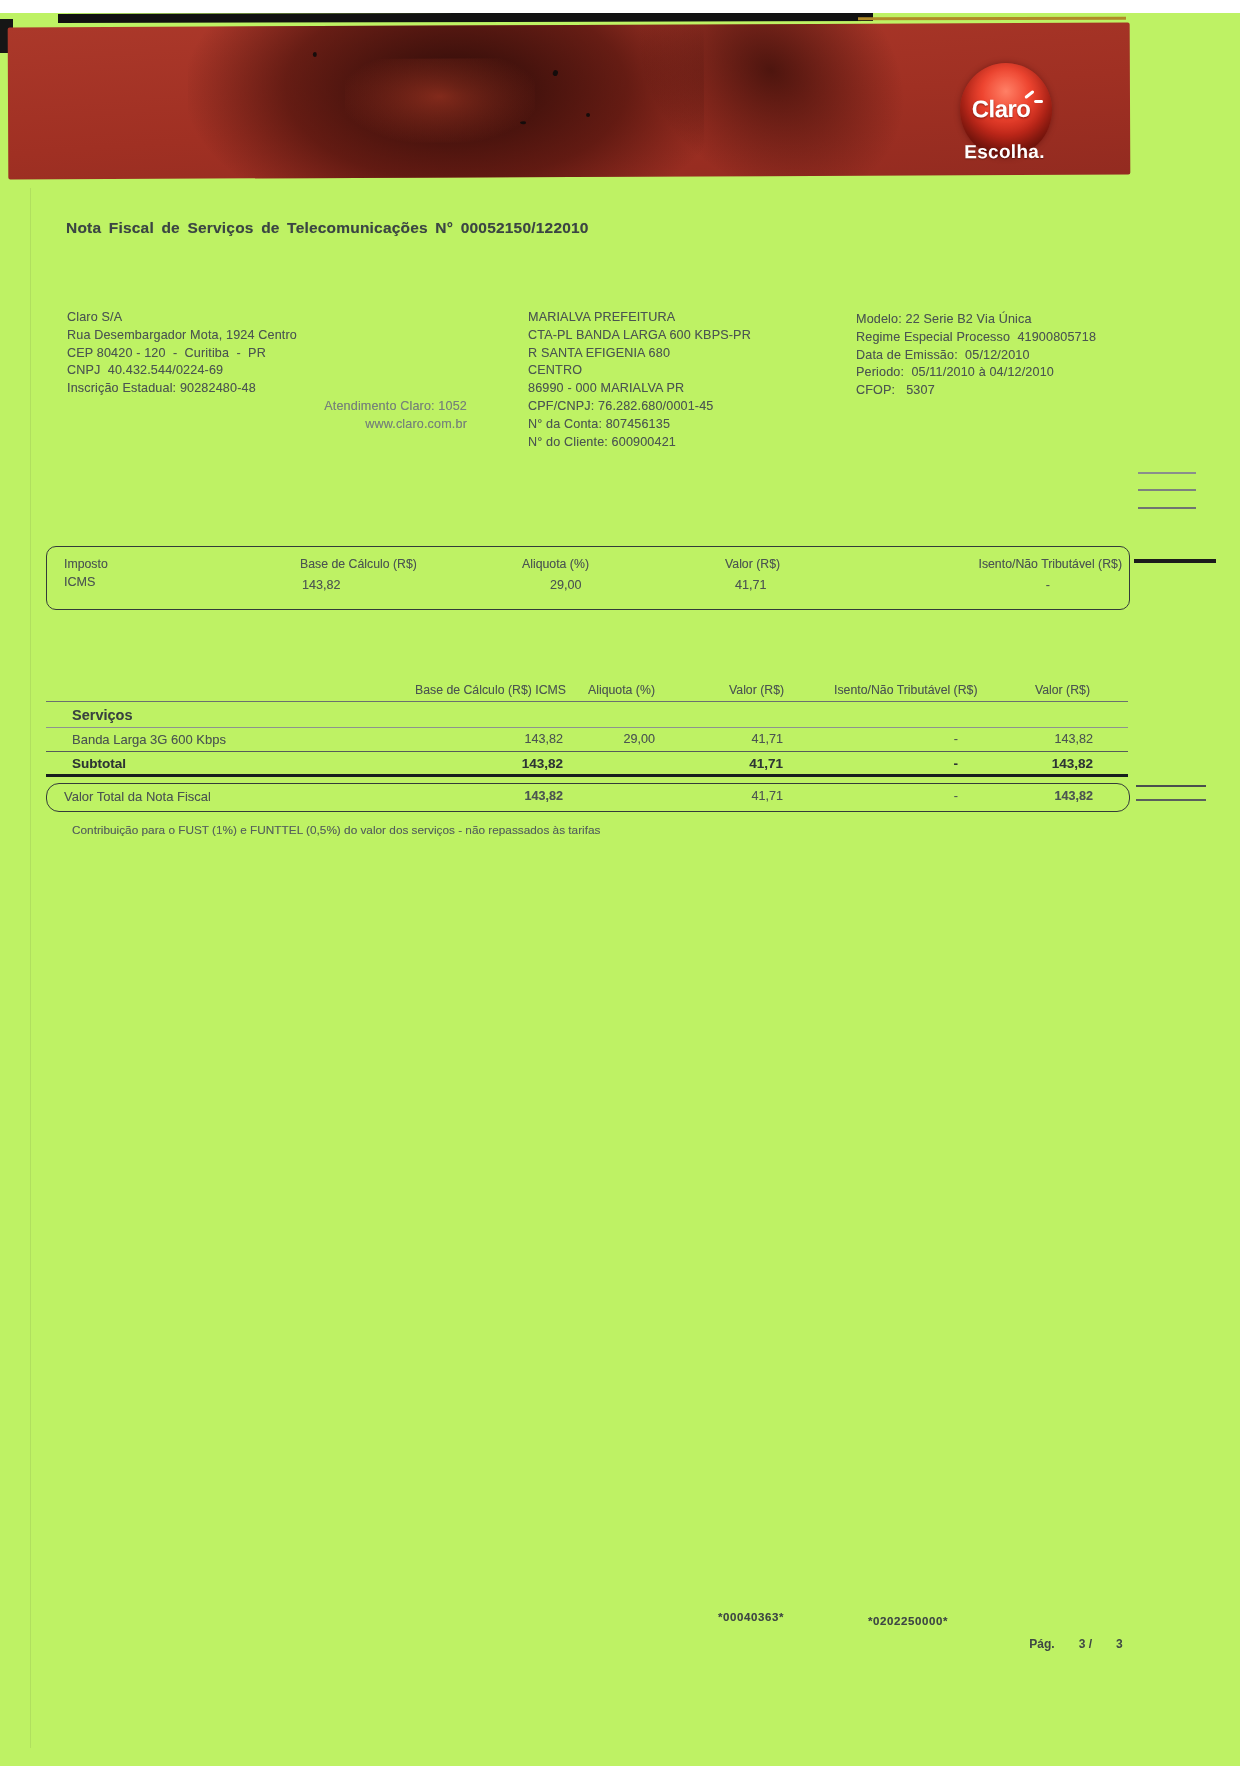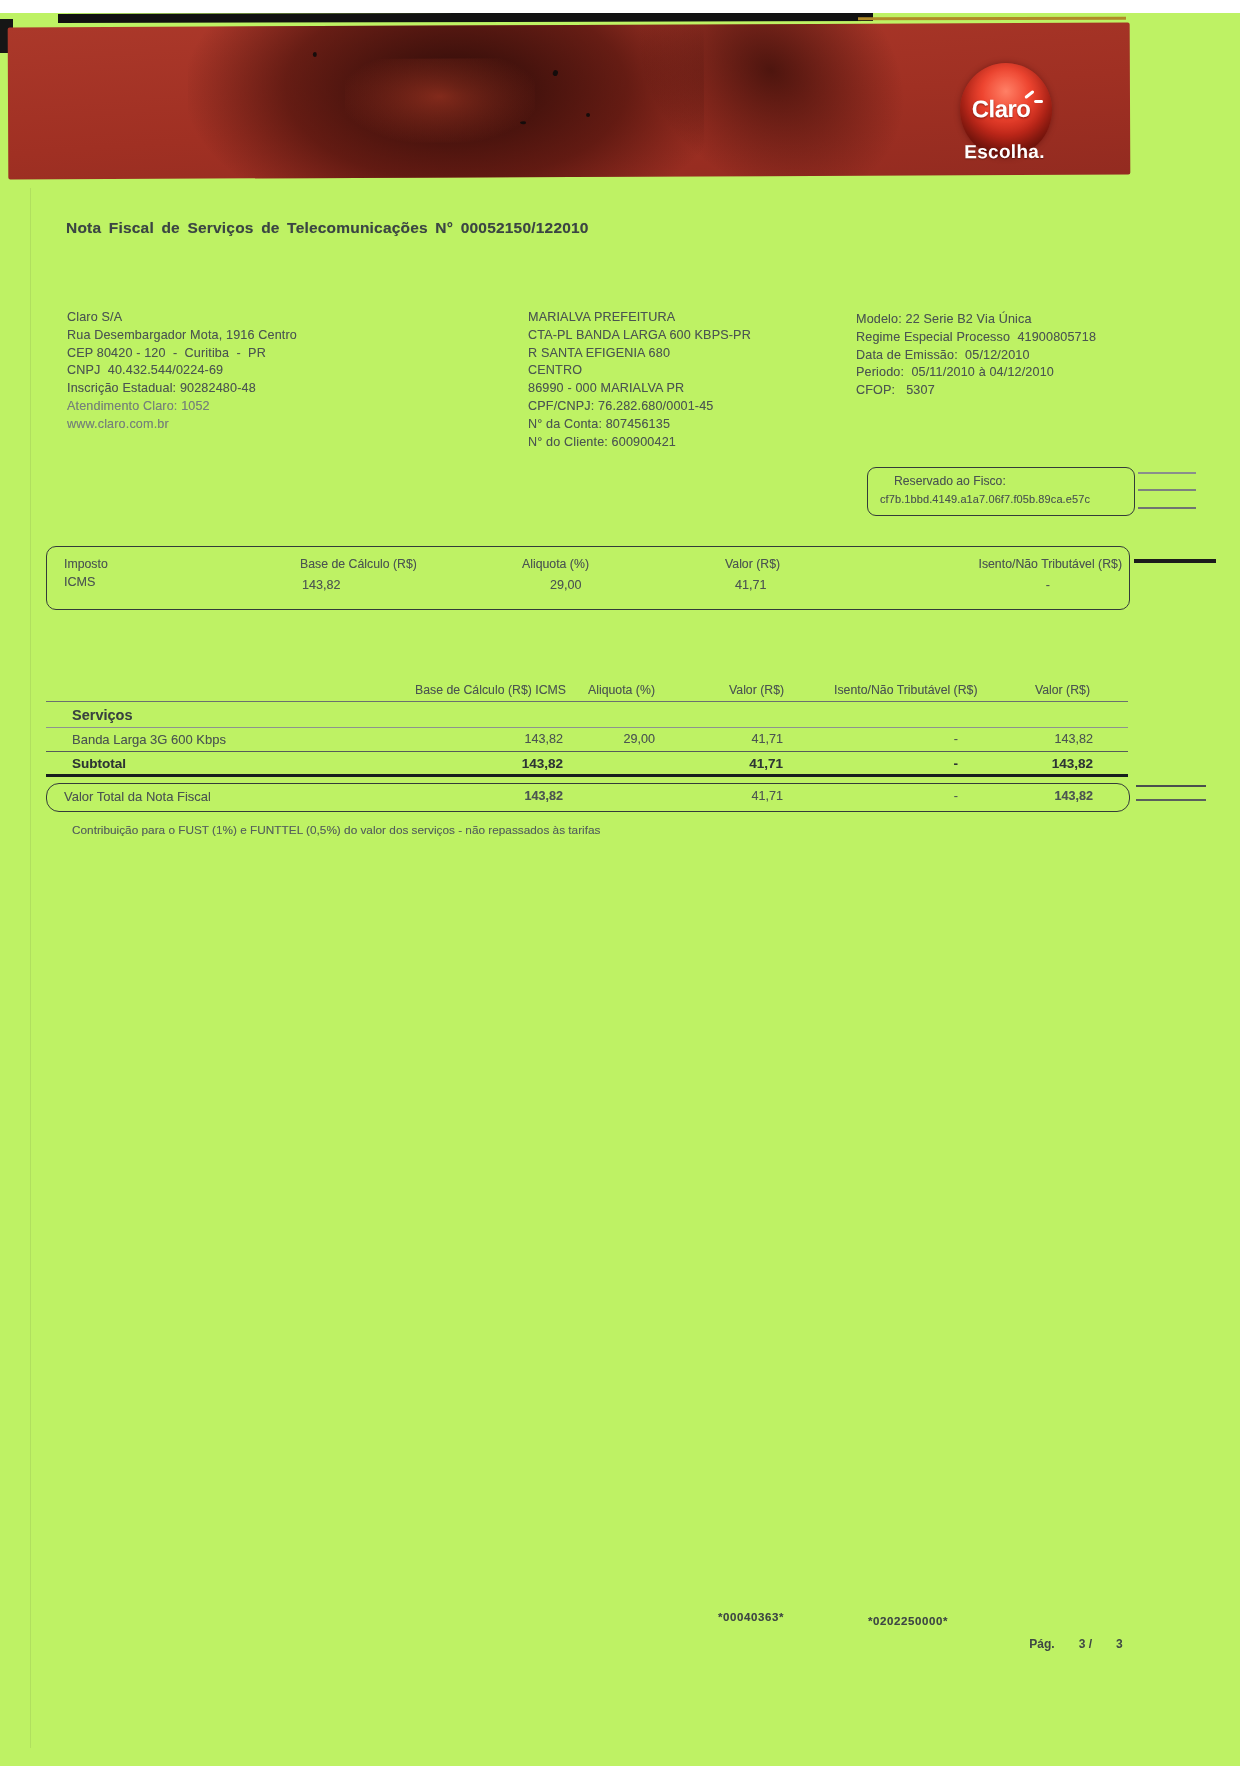--- a/index.html
+++ b/index.html
@@ -5,21 +5,21 @@
   html,body { margin:0; padding:0; background:#ffffff; }
   .page {
     position:relative; width:1240px; height:1766px; background:#bef264;
     font-family:"Liberation Sans", sans-serif; overflow:hidden;margin-top:13px;
   }
   .abs { position:absolute; }
   .txt {
     color:#4b5551; font-size:12.6px; line-height:17.8px; letter-spacing:0.15px;
     text-shadow:0 0 0.6px rgba(75,85,81,0.35); white-space:pre;
   }
-  .muted { color:#76817d; }
+  .muted { color:#76817d;text-align:right; }
   .ra { text-align:right; }
   .hline { position:absolute; height:1px; background:#6a716e; }
 
   
   .banner {
     position:absolute; left:8px; top:12px; width:1122px; height:152px;
     background:linear-gradient(176deg,#ab382a 0%, #a03023 55%, #932b20 100%);
     transform:rotate(-0.25deg); overflow:hidden; border-radius:2px;
   }
   .fig-hair {
@@ -95,21 +95,21 @@
       <div class="logo-tick"></div>
       <div class="logo-dash"></div>
     </div>
     <div class="tagline">Escolha.</div>
   </div>
 
   <div class="doc-title">Nota Fiscal de Serviços de Telecomunicações N° 00052150/122010</div>
 
   <div class="abs" style="left:67px;top:296px;width:400px;">
     <div class="txt">Claro S/A</div>
-    <div class="txt">Rua Desembargador Mota, 1916 Centro</div>
+    <div class="txt">Rua Desembargador Mota, 1924 Centro</div>
     <div class="txt">CEP 80420 - 120  -  Curitiba  -  PR</div>
     <div class="txt">CNPJ  40.432.544/0224-69</div>
     <div class="txt">Inscrição Estadual: 90282480-48</div>
     <div class="txt muted">Atendimento Claro: 1052</div>
     <div class="txt muted">www.claro.com.br</div>
   </div>
 
   <div class="abs" style="left:528px;top:296px;width:320px;">
     <div class="txt">MARIALVA PREFEITURA</div>
     <div class="txt">CTA-PL BANDA LARGA 600 KBPS-PR</div>
@@ -122,24 +122,20 @@
   </div>
 
   <div class="abs" style="left:856px;top:298px;width:280px;">
     <div class="txt">Modelo: 22 Serie B2 Via Única</div>
     <div class="txt">Regime Especial Processo  41900805718</div>
     <div class="txt">Data de Emissão:  05/12/2010</div>
     <div class="txt">Periodo:  05/11/2010 à 04/12/2010</div>
     <div class="txt">CFOP:   5307</div>
   </div>
 
-  <div class="rbox" style="left:867px;top:454px;width:266px;height:47px;border-radius:9px;">
-    <div class="cell" style="left:26px;top:6px;font-size:12.2px;">Reservado ao Fisco:</div>
-    <div class="cell" style="left:12px;top:25px;font-size:11px;letter-spacing:0.1px;">cf7b.1bbd.4149.a1a7.06f7.f05b.89ca.e57c</div>
-  </div>
 
   <div class="mark" style="left:1138px;top:459px;width:58px;height:1.8px;background:#8a8f8c;"></div>
   <div class="mark" style="left:1138px;top:476px;width:58px;height:1.8px;background:#7d827f;"></div>
   <div class="mark" style="left:1138px;top:494px;width:58px;height:2px;background:#6f7472;"></div>
   <div class="mark" style="left:1134px;top:546px;width:82px;height:3.5px;background:#1c1c1c;"></div>
   <div class="mark" style="left:1136px;top:772px;width:70px;height:2px;background:#4a4f4d;"></div>
   <div class="mark" style="left:1136px;top:786px;width:70px;height:2px;background:#5a5f5d;"></div>
 
   <div class="rbox" style="left:46px;top:533px;width:1082px;height:62px;"></div>
   <div class="cell th" style="left:64px;top:544px;">Imposto</div>

